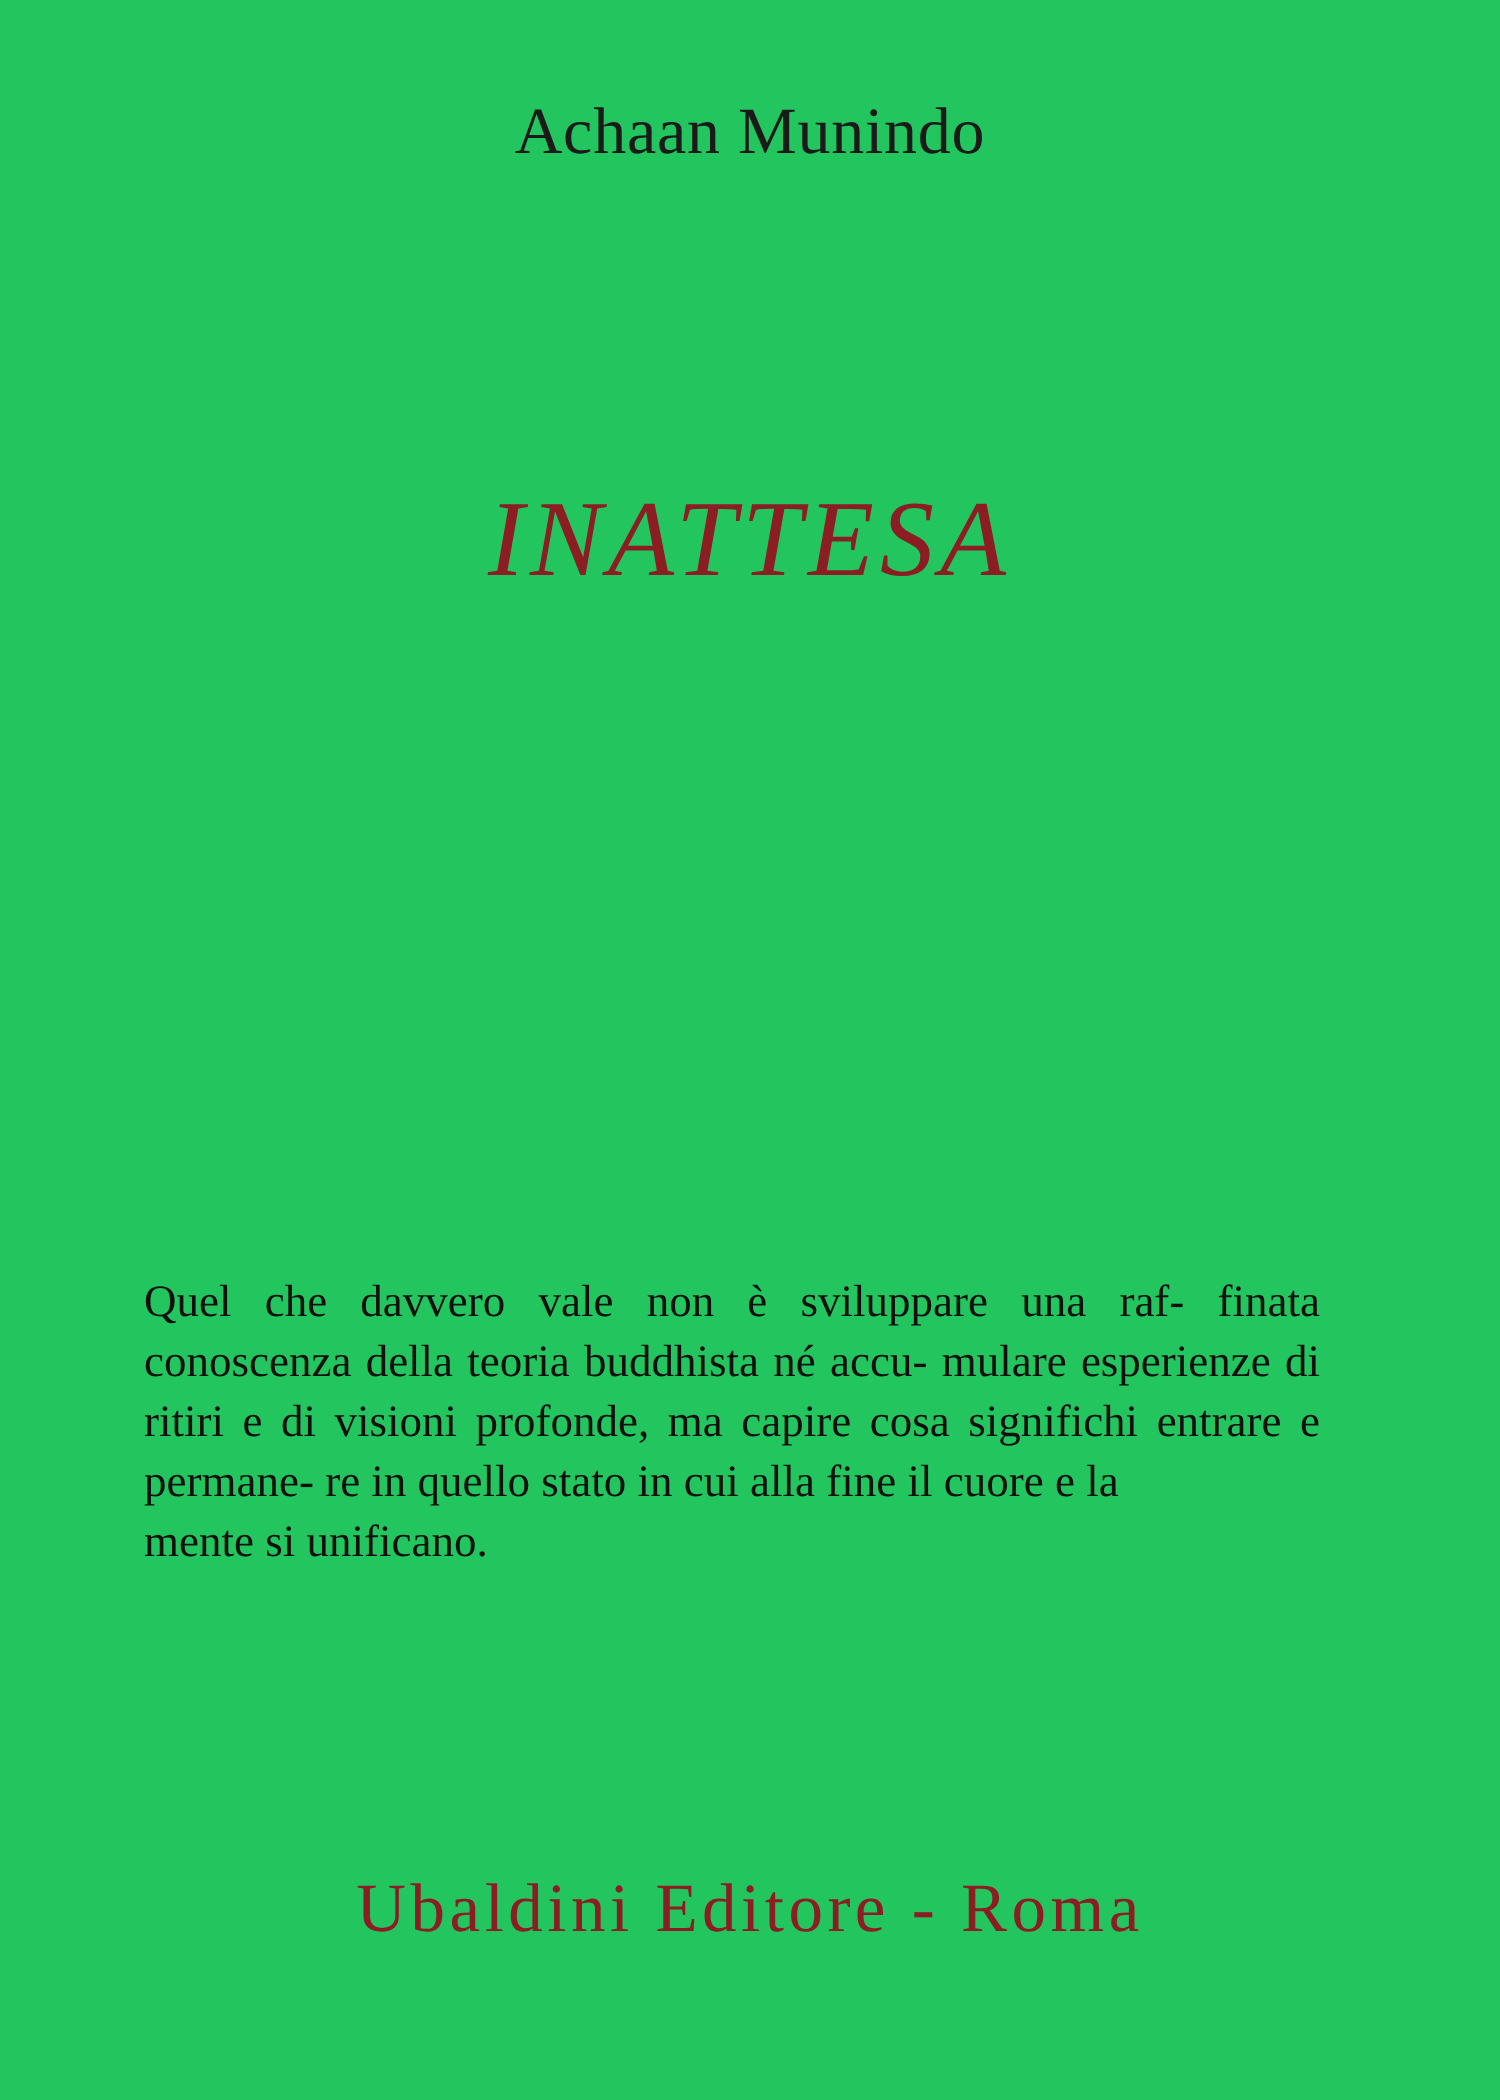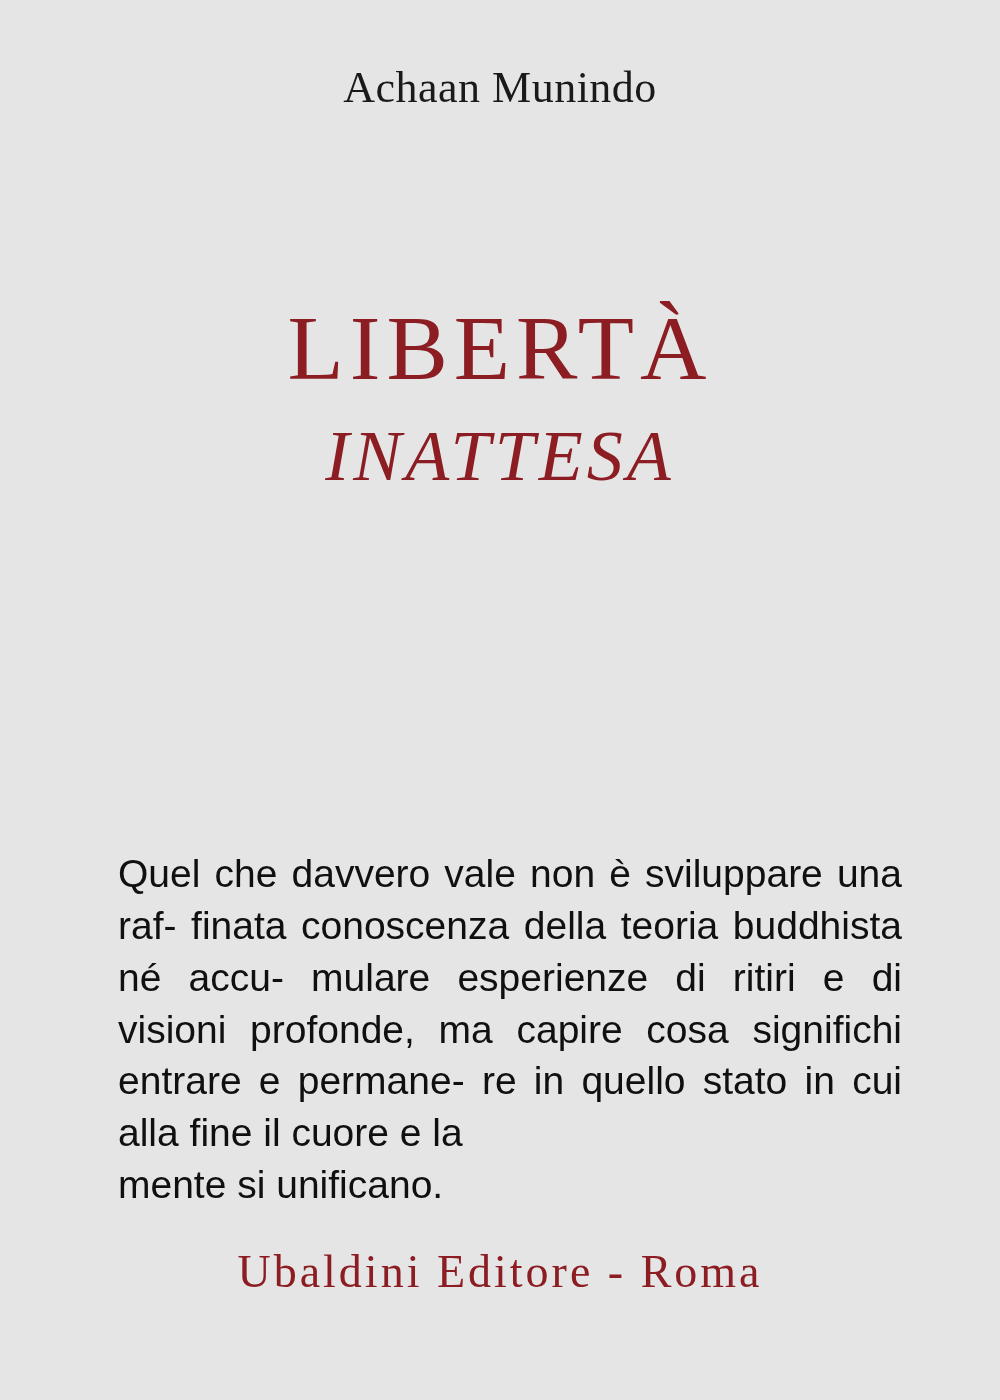--- a/index.html
+++ b/index.html
@@ -10,21 +10,21 @@
     width: 1000px;
     height: 1400px;
     background: #9dc9e3;
     font-family: "Liberation Serif", serif;
     overflow: hidden;
   }
   .cover {
     position: relative;
     width: 1000px;
     height: 1400px;
-    background: #e5e5e5;
+    background: #22c55e;
     box-sizing: border-box;
   }
   .author {
     position: absolute;
     top: 62px;
     left: 0;
     width: 1000px;
     text-align: center;
     font-size: 44px;
     color: #1a1a1a;
@@ -50,27 +50,27 @@
     color: #8c1d22;
     font-style: italic;
     letter-spacing: 4px;
     line-height: 1.25;
     margin-top: 14px;
     font-family: "Liberation Serif", serif;
   }
   .blurb {
     position: absolute;
     top: 848px;
-    left: 118px;
+    left: 96px;
     width: 784px;
-    font-size: 39px;
+    font-size: 30px;
     line-height: 1.33;
     color: #101010;
     text-align: justify;
-    font-family: Liberation Sans, sans-serif;
+    font-family: Liberation Serif, serif;
     hyphens: manual;
   }
   .blurb .last-line {
     display: block;
     text-align: left;
   }
   .publisher {
     position: absolute;
     top: 1245px;
     left: 0;
@@ -83,21 +83,20 @@
   }
 </style>
 </head>
 <body>
 
 <div class="cover">
 
   <div class="author">Achaan Munindo</div>
 
   <div class="title-block">
-    <div class="title-main">LIBERTÀ</div>
     <div class="title-sub">INATTESA</div>
   </div>
 
   <div class="blurb">
     <span>Quel che davvero vale non è sviluppare una raf-</span>
     <span>finata conoscenza della teoria buddhista né accu-</span>
     <span>mulare esperienze di ritiri e di visioni profonde,</span>
     <span>ma capire cosa significhi entrare e permane-</span>
     <span>re in quello stato in cui alla fine il cuore e la</span>
     <span class="last-line">mente si unificano.</span>

